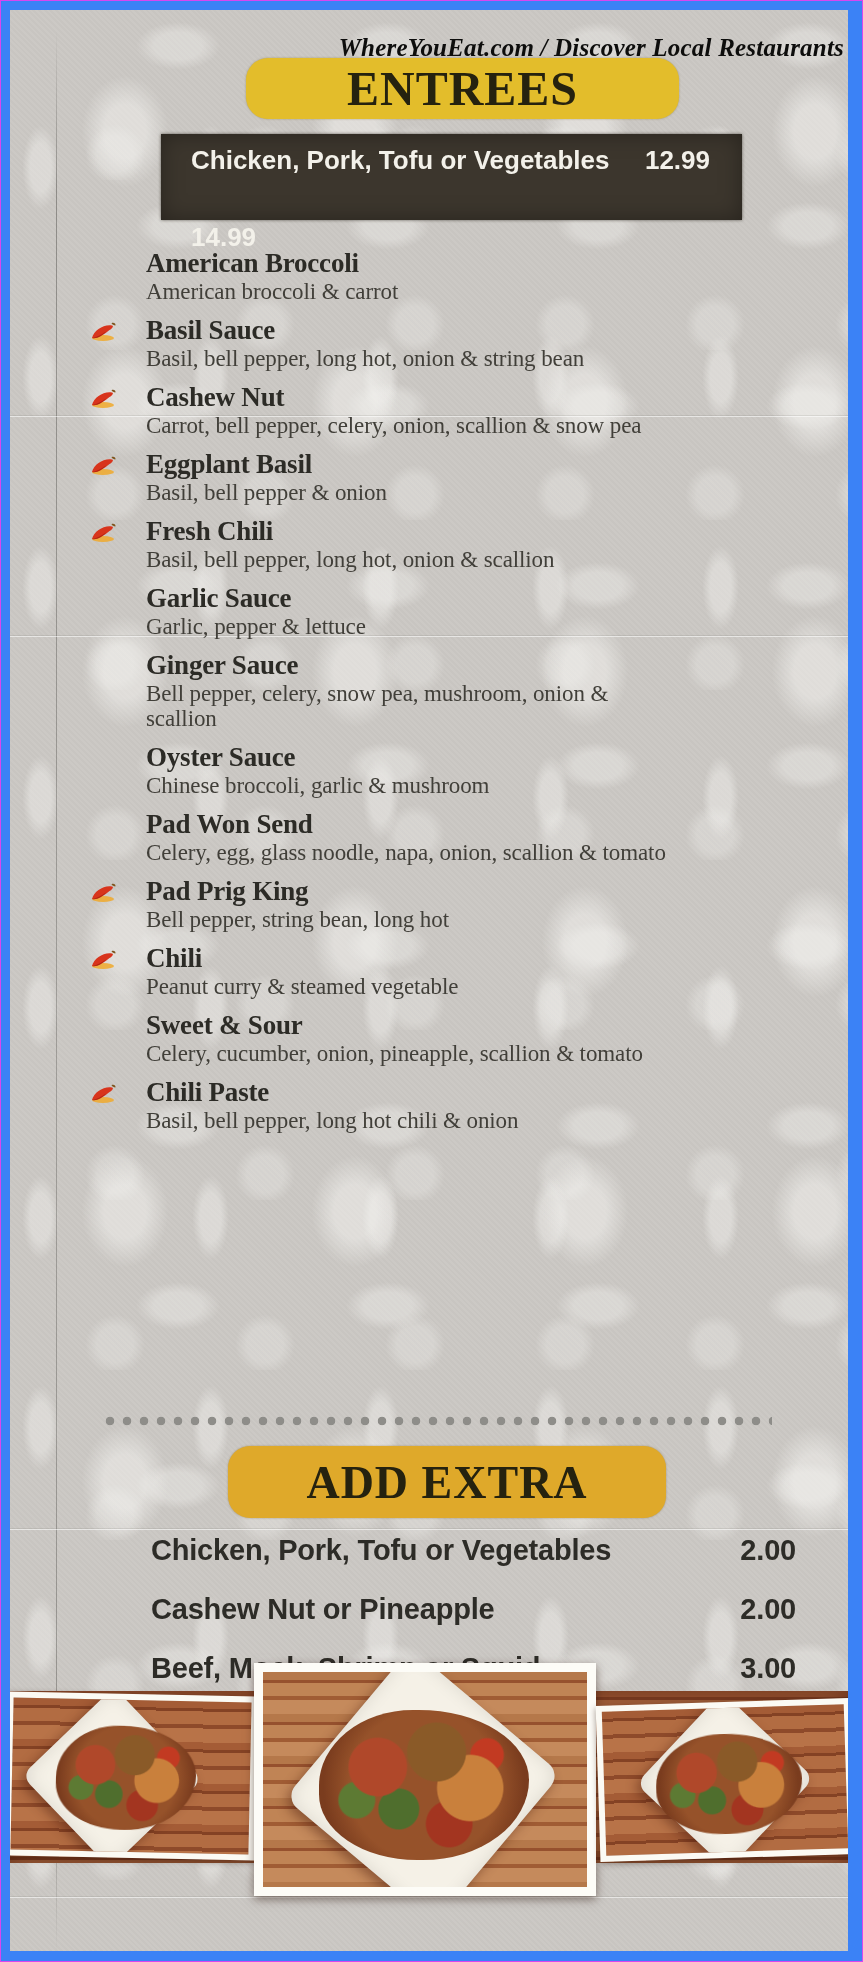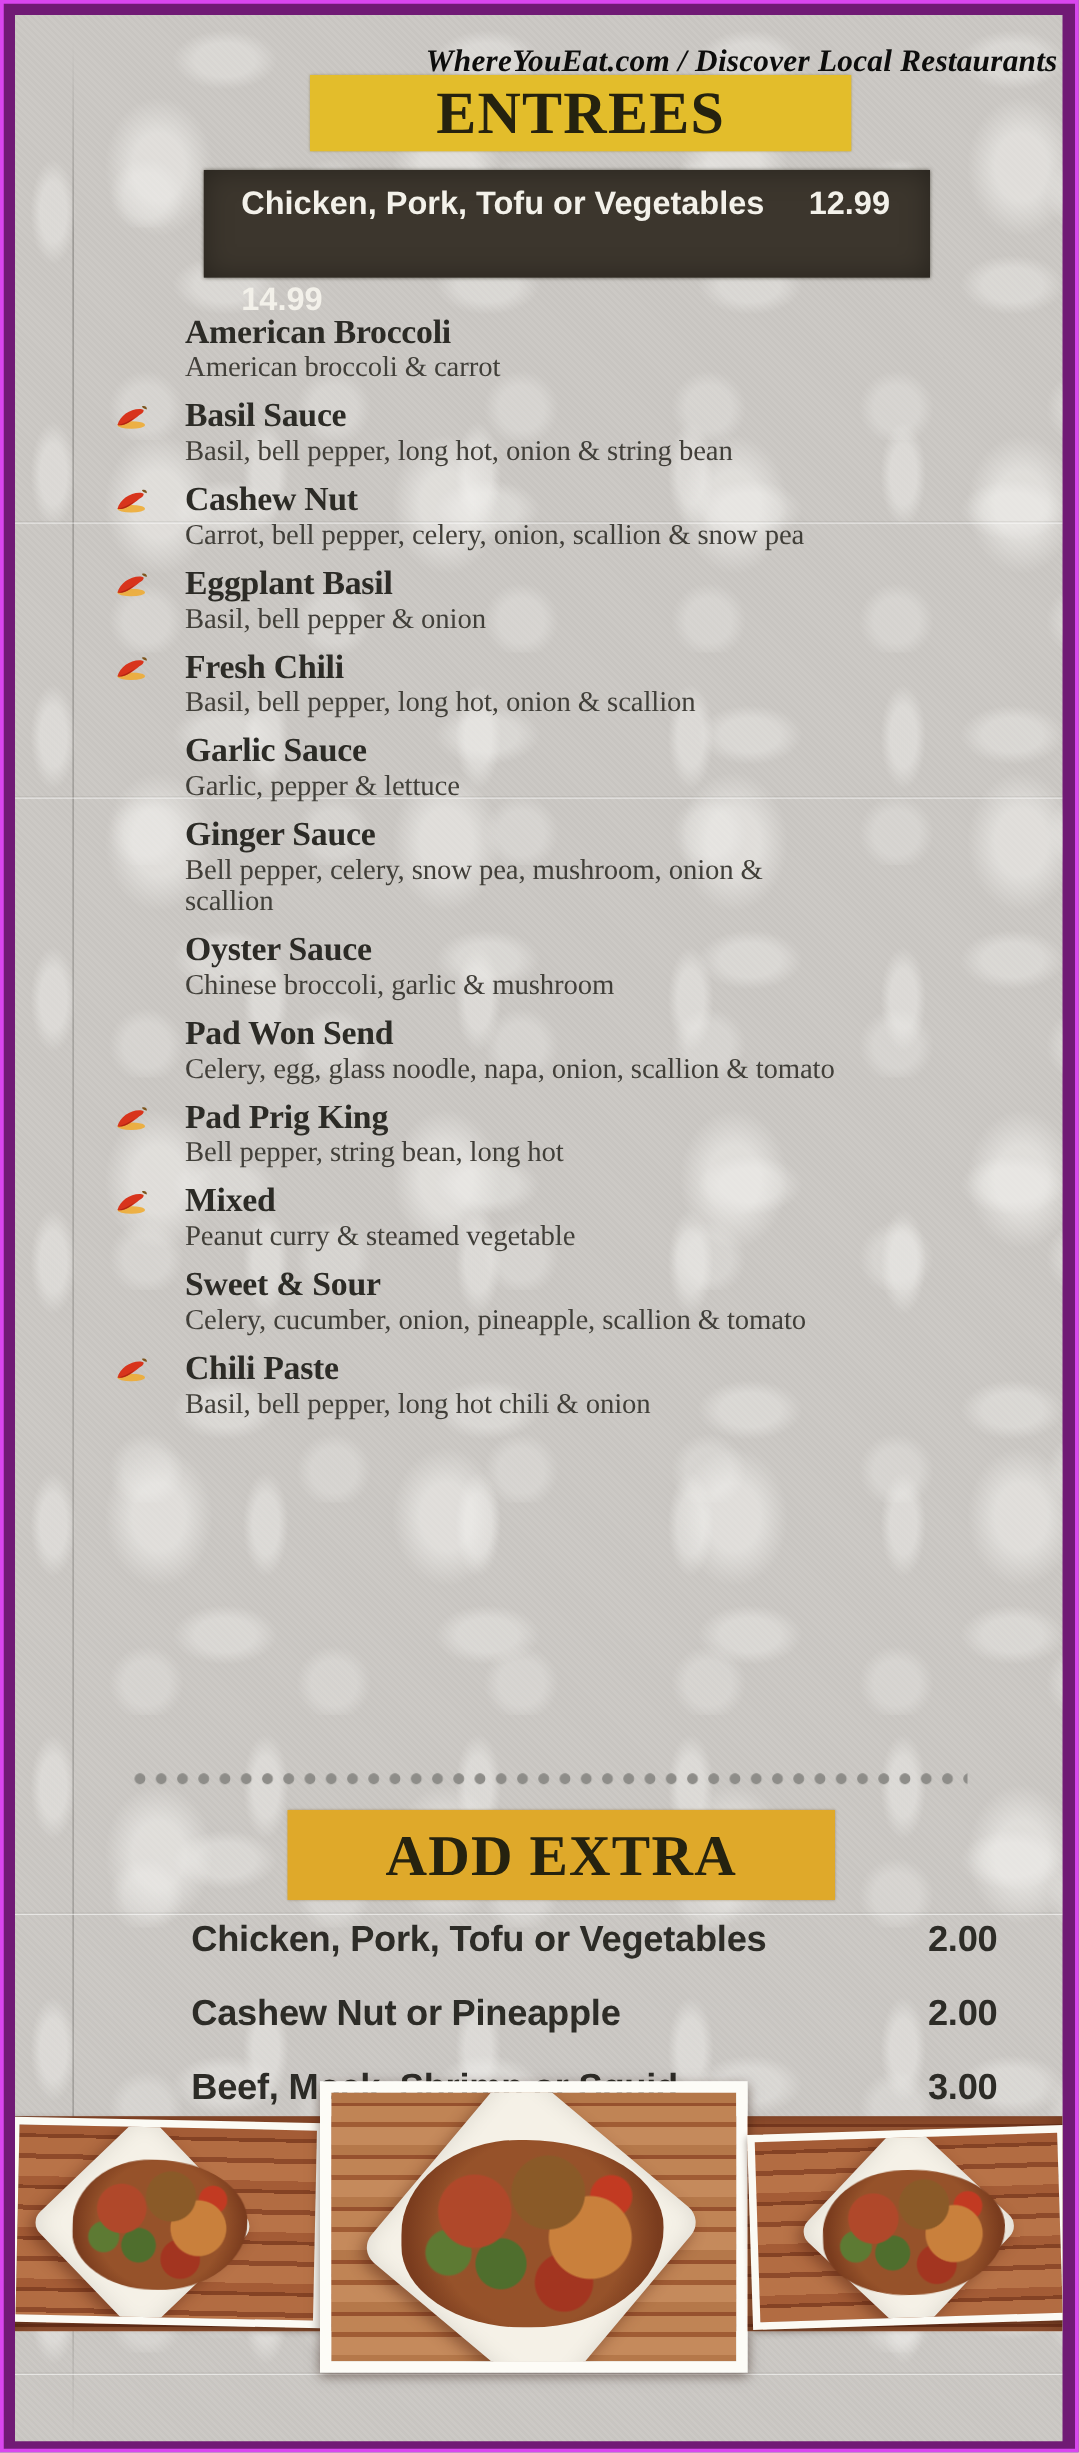--- a/index.html
+++ b/index.html
@@ -1,33 +1,33 @@
 <!DOCTYPE html>
 <html><head>
 <meta charset="utf-8">
 <style>
   html,body{margin:0;padding:0;}
   body{width:863px;height:1962px;position:relative;font-family:"Liberation Sans",sans-serif;background:#e8e7e4;}
-  .scan{position:absolute;inset:0;border:3px solid #d946ef;background:#701a75;box-sizing:border-box;}
+  .scan{position:absolute;inset:0;border:1px solid #d946ef;background:#3b82f6;box-sizing:border-box;}
   .page{position:absolute;top:9px;left:9px;width:838px;height:1941px;overflow:hidden;
     background-color:#cbc8c4;
     background-image:
       radial-gradient(ellipse 70px 90px at 50% 45%, rgba(245,244,241,.50) 0 30%, rgba(245,244,241,0) 62%),
       radial-gradient(ellipse 26px 60px at 18% 75%, rgba(241,240,237,.45) 0 40%, rgba(241,240,237,0) 70%),
       radial-gradient(ellipse 60px 34px at 80% 20%, rgba(241,240,237,.40) 0 40%, rgba(241,240,237,0) 70%),
       radial-gradient(ellipse 40px 40px at 70% 85%, rgba(237,236,233,.35) 0 45%, rgba(237,236,233,0) 75%),
       repeating-linear-gradient(45deg, rgba(0,0,0,.015) 0 2px, rgba(255,255,255,.02) 2px 4px);
     background-size:230px 270px,170px 210px,210px 180px,150px 170px,auto;}
   .crease-v{position:absolute;top:20px;bottom:0;left:46px;width:1px;
     background:linear-gradient(180deg,rgba(45,44,40,0),rgba(45,44,40,.38) 8%,rgba(45,44,40,.28) 55%,rgba(45,44,40,.34) 92%,rgba(45,44,40,0));}
   .crease-h{position:absolute;left:0;right:0;height:1px;background:rgba(255,255,255,.55);box-shadow:0 -1px 0 rgba(90,88,82,.12);}
   .watermark{position:absolute;top:24px;right:4px;font-family:"Liberation Serif",serif;font-style:italic;font-weight:700;
     font-size:25px;color:#0d0d0c;letter-spacing:.2px;}
   .banner{position:absolute;display:flex;align-items:center;justify-content:center;
-    font-family:"Liberation Serif",serif;font-weight:700;color:#25220f;}
+    font-family:"Liberation Serif",serif;font-weight:700;color:#25220f;border-radius:22px;}
   .banner-entrees{left:236px;top:48px;width:433px;height:61px;background:#e3bd2b;font-size:48px;letter-spacing:1px;
     box-shadow:0 0 2px rgba(120,100,30,.5);}
   .banner-extra{left:218px;top:1436px;width:438px;height:72px;background:#dfa92a;font-size:46px;letter-spacing:1px;
     box-shadow:0 0 2px rgba(120,90,25,.5);}
   .pricebox{position:absolute;left:151px;top:124px;width:581px;height:86px;background:#3c362d;
     box-shadow:0 0 3px rgba(40,35,25,.65), inset 0 0 22px rgba(0,0,0,.35);
     box-sizing:border-box;padding:11px 32px 11px 30px;display:flex;flex-direction:column;justify-content:center;gap:5px;}
   .prow{display:flex;justify-content:space-between;align-items:baseline;color:#f3f1ea;font-weight:700;font-size:26px;line-height:29px;}
   .prow .pr{white-space:nowrap;margin-top:43px;}
   .menu{position:absolute;left:79px;top:238px;width:660px;}
@@ -279,21 +279,21 @@
             <span class="chili">
               <svg viewBox="0 0 30 26" width="30" height="26">
                 <ellipse cx="14" cy="20" rx="11" ry="3" fill="#f0a92c" opacity="0.85"></ellipse>
                 <path d="M3 20 C5 12 15 6 23 7.5 C25 7.9 23.5 10.5 20.5 12 C15 16.5 9 21 3 20 Z" fill="#d8341c"></path>
                 <path d="M3 20 C7 19.4 13 16.5 17 13.5 C13 18 8 21 3 20 Z" fill="#a8220f" opacity="0.8"></path>
                 <path d="M22.5 5.2 C24.5 4.2 27 5.4 26.4 7.6 C24.8 6.8 23.4 7 22.5 5.2 Z" fill="#7d551e"></path>
               </svg>
             </span>
           </span>
           <div class="itxt">
-            <div class="iname">Mixed</div>
+            <div class="iname">Chili</div>
             <div class="idesc">Peanut curry &amp; steamed vegetable</div>
           </div>
         </div>
 
         <div class="item">
           <span class="chili-col">
             <span class="chili" style="visibility: hidden;">
               <svg viewBox="0 0 30 26" width="30" height="26">
                 <ellipse cx="14" cy="20" rx="11" ry="3" fill="#f0a92c" opacity="0.85"></ellipse>
                 <path d="M3 20 C5 12 15 6 23 7.5 C25 7.9 23.5 10.5 20.5 12 C15 16.5 9 21 3 20 Z" fill="#d8341c"></path>

